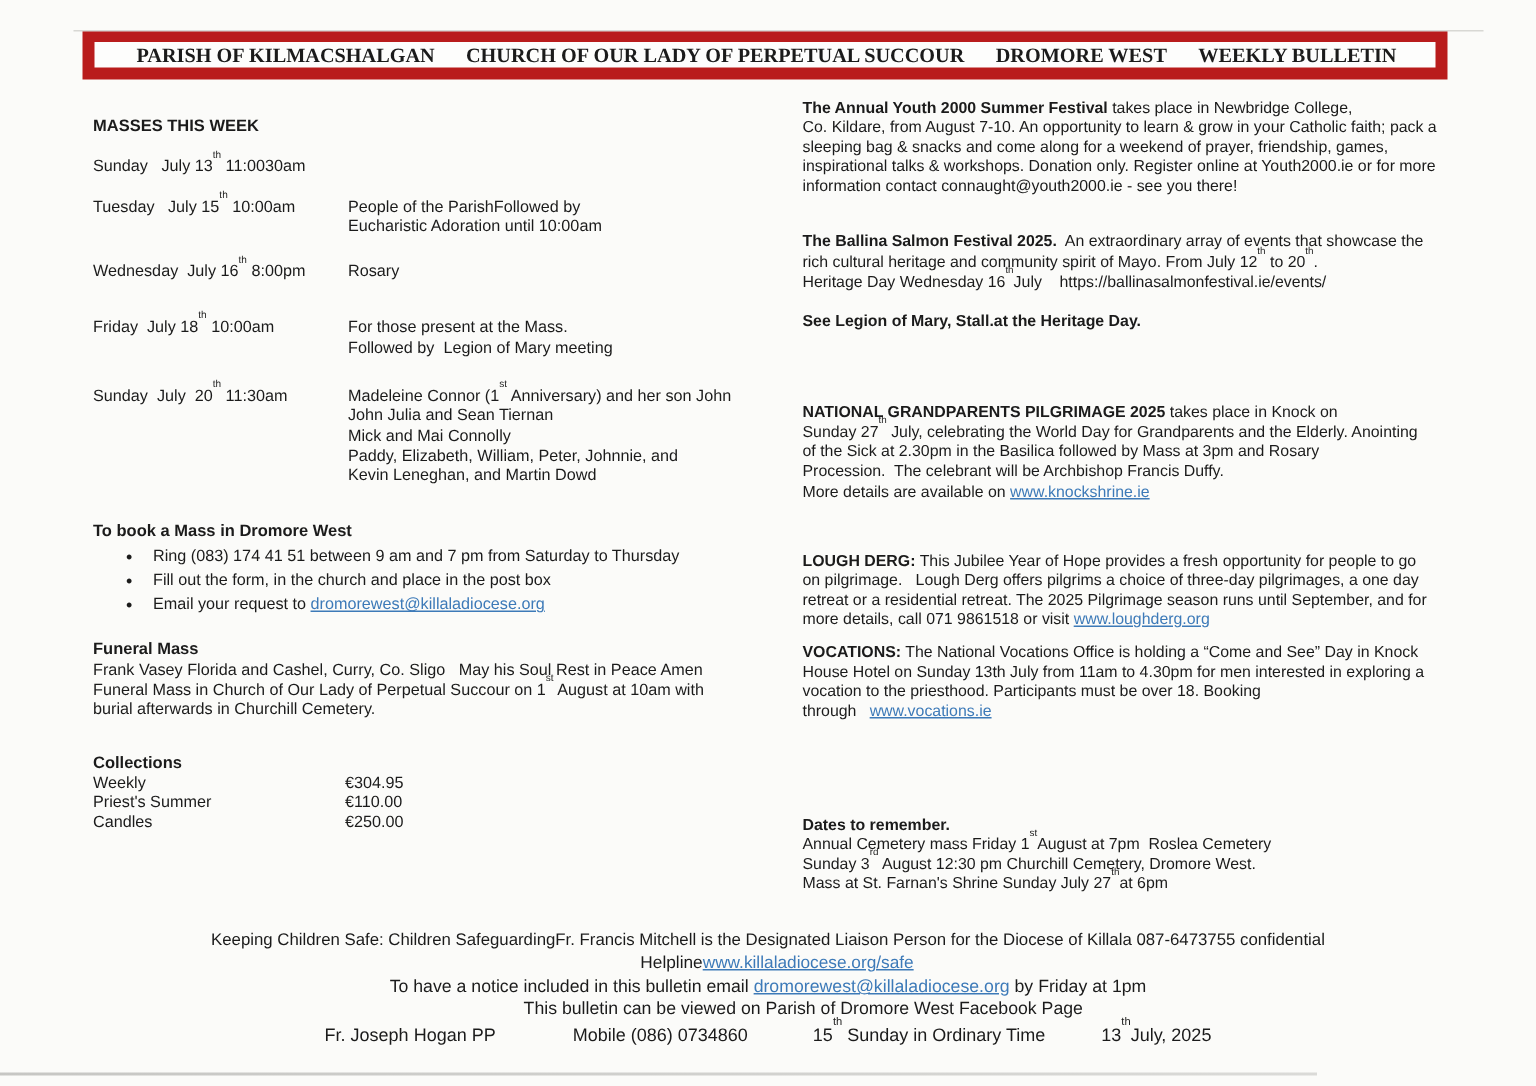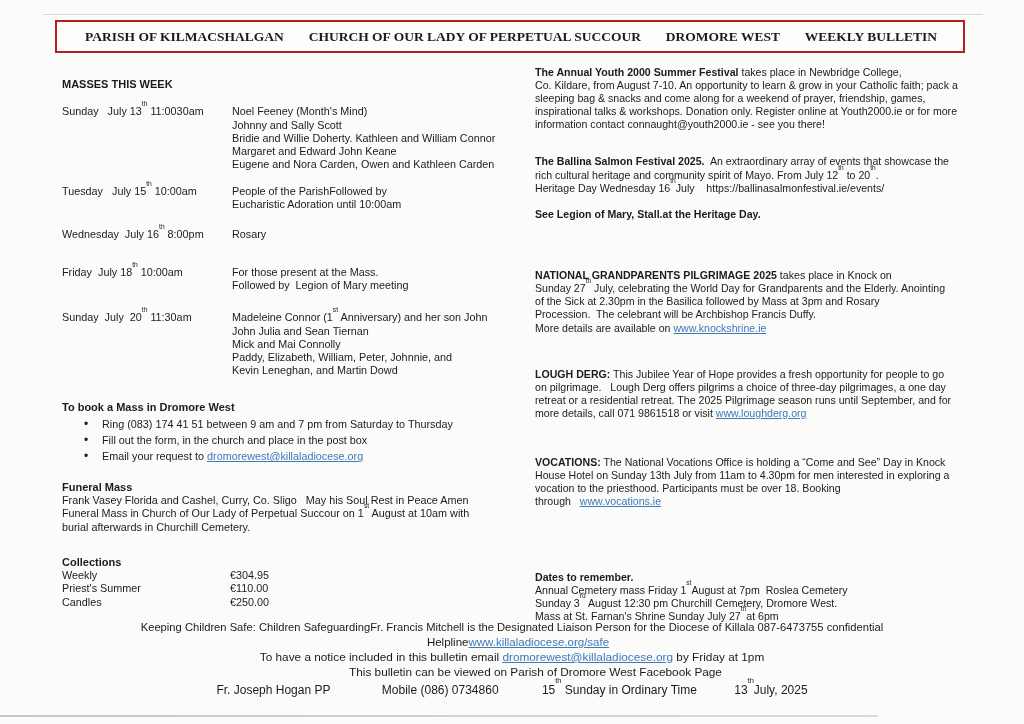--- a/index.html
+++ b/index.html
@@ -9,21 +9,21 @@
     background:#fbfbf9; overflow:hidden;
     font-family:"Liberation Sans", sans-serif;
     color:#1b1b1b;
   }
   sup { font-size:0.62em; line-height:0; vertical-align:top; position:relative; top:-0.15em; }
   a.doc-link { color:#3d7ab8; text-decoration:underline; cursor:pointer; }
 
   
   .header-box {
     position:absolute; left:55px; top:20px; width:910px; height:33px;
-    border:2px solid #b91c1c; background:#fdfdfc;
+    border:8px solid #b91c1c; background:#fdfdfc;
     display:flex; align-items:center; justify-content:space-between;
     padding:0 26px 0 28px;
     font-family:"Liberation Serif", serif; font-weight:bold; font-size:13.5px;
     white-space:nowrap;
   }
   .header-box .shadow-line{ position:absolute; left:-14px; top:-8px; width:940px; height:1px; background:#d8d8d4; }
 
   
   .left-col { position:absolute; left:62px; top:78px; width:472px; font-size:10.8px; line-height:13.3px; }
   .section-title { font-weight:bold; font-size:11px; }
@@ -45,21 +45,21 @@
   .coll-row { display:flex; line-height:13.2px; }
   .coll-label { width:168px; flex:0 0 168px; }
 
   
   .right-col { position:absolute; left:535px; top:66px; width:470px; font-size:10.6px; line-height:13.1px; }
   .notice { white-space:pre-wrap; }
   .lead { font-weight:bold; }
   .n-ballina { margin-top:24px; }
   .n-grand { margin-top:22px; }
   .n-lough { margin-top:33px; }
-  .n-voc { margin-top:36px; }
+  .n-voc { margin-top:9px; }
   .n-dates { margin-top:36px; }
   .bold-line { font-weight:bold; }
 
   
   .footer { position:absolute; left:0; top:620px; width:1024px; text-align:center; }
   .f1 { font-size:11.2px; line-height:15px; }
   .f2 { font-size:11.5px; line-height:15px;margin-left:12px; }
   .f3 { font-size:11.8px; line-height:15px; }
   .f4 { font-size:11.8px; line-height:15.5px;padding-left:47px; }
   .f5 { font-size:12px; line-height:15px; margin-top:2px; }
@@ -82,25 +82,20 @@
     <span>CHURCH OF OUR LADY OF PERPETUAL SUCCOUR</span>
     <span>DROMORE WEST</span>
     <span>WEEKLY BULLETIN</span>
   </div>
 
   <div class="left-col">
     <div class="section-title">MASSES THIS WEEK</div>
 
     <div class="sched-row r1">
       <div class="sched-date">Sunday   July 13<sup>th</sup> 11:0030am</div>
-      <div class="sched-desc">Noel Feeney (Month's Mind)
-Johnny and Sally Scott
-Bridie and Willie Doherty. Kathleen and William Connor
-Margaret and Edward John Keane
-Eugene and Nora Carden, Owen and Kathleen Carden</div>
     </div>
     <div class="sched-row r2">
       <div class="sched-date">Tuesday   July 15<sup>th</sup> 10:00am</div>
       <div class="sched-desc">People of the ParishFollowed by
 Eucharistic Adoration until 10:00am</div>
     </div>
     <div class="sched-row r3">
       <div class="sched-date">Wednesday  July 16<sup>th</sup> 8:00pm</div>
       <div class="sched-desc">Rosary</div>
     </div>

